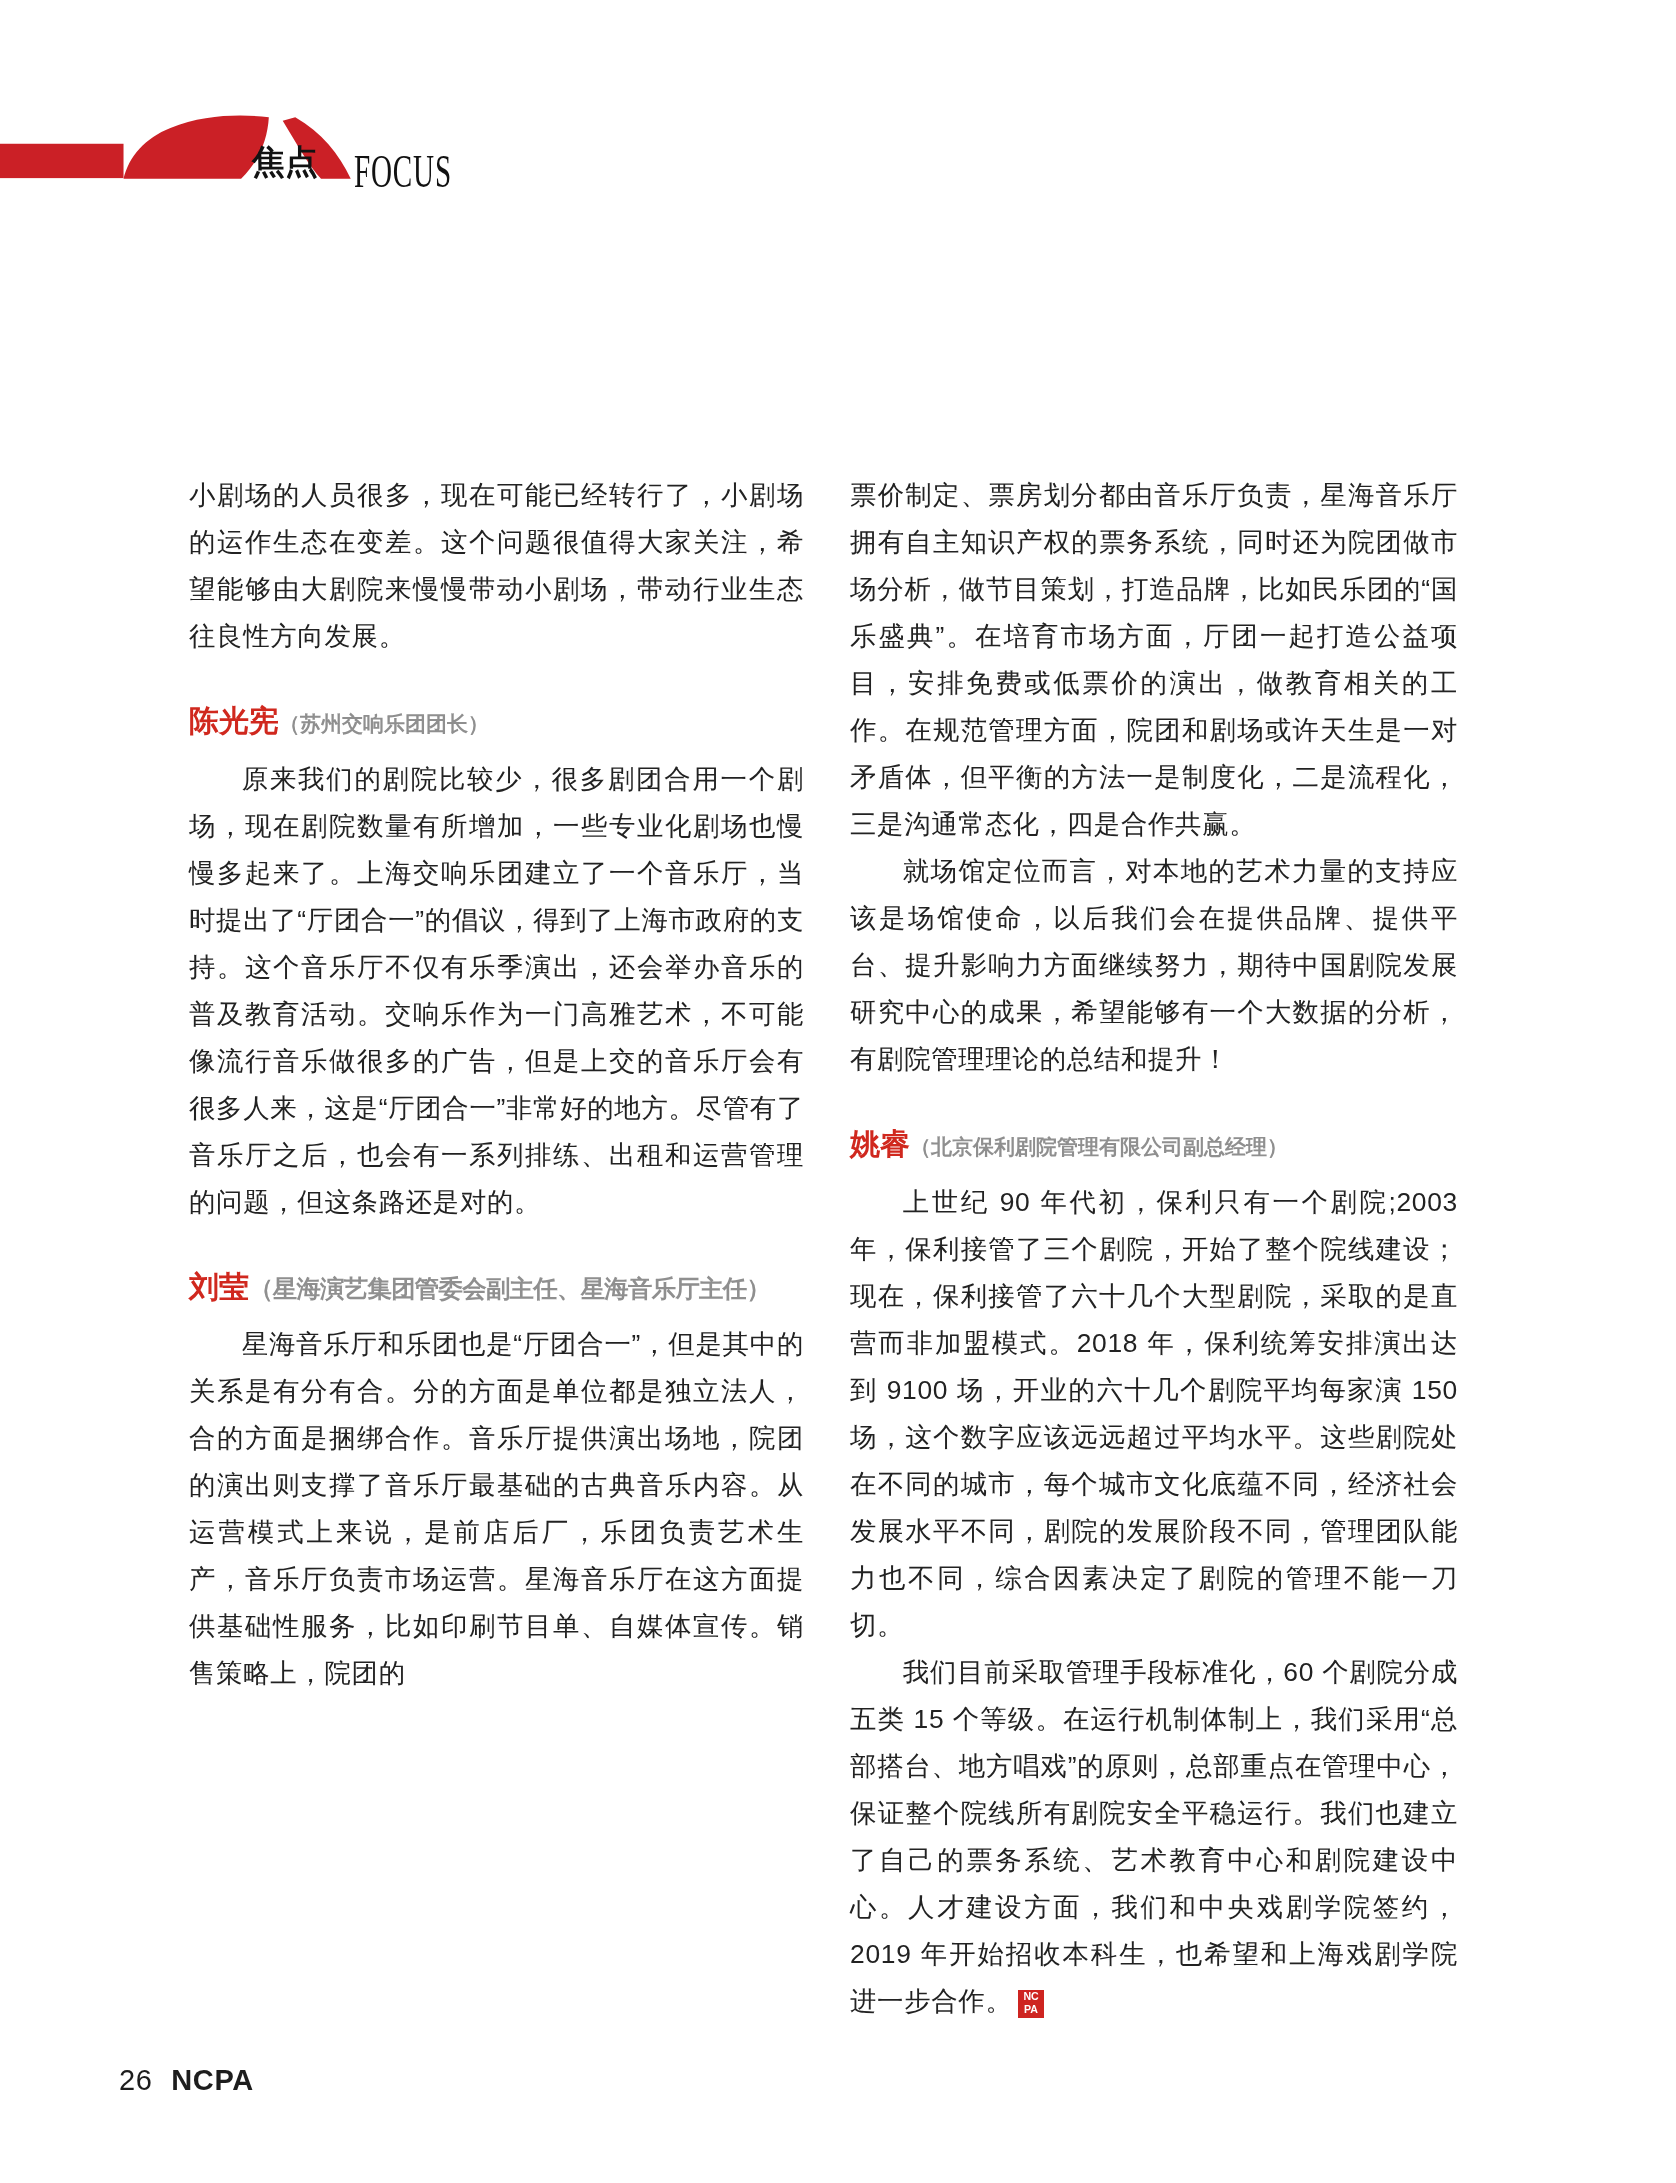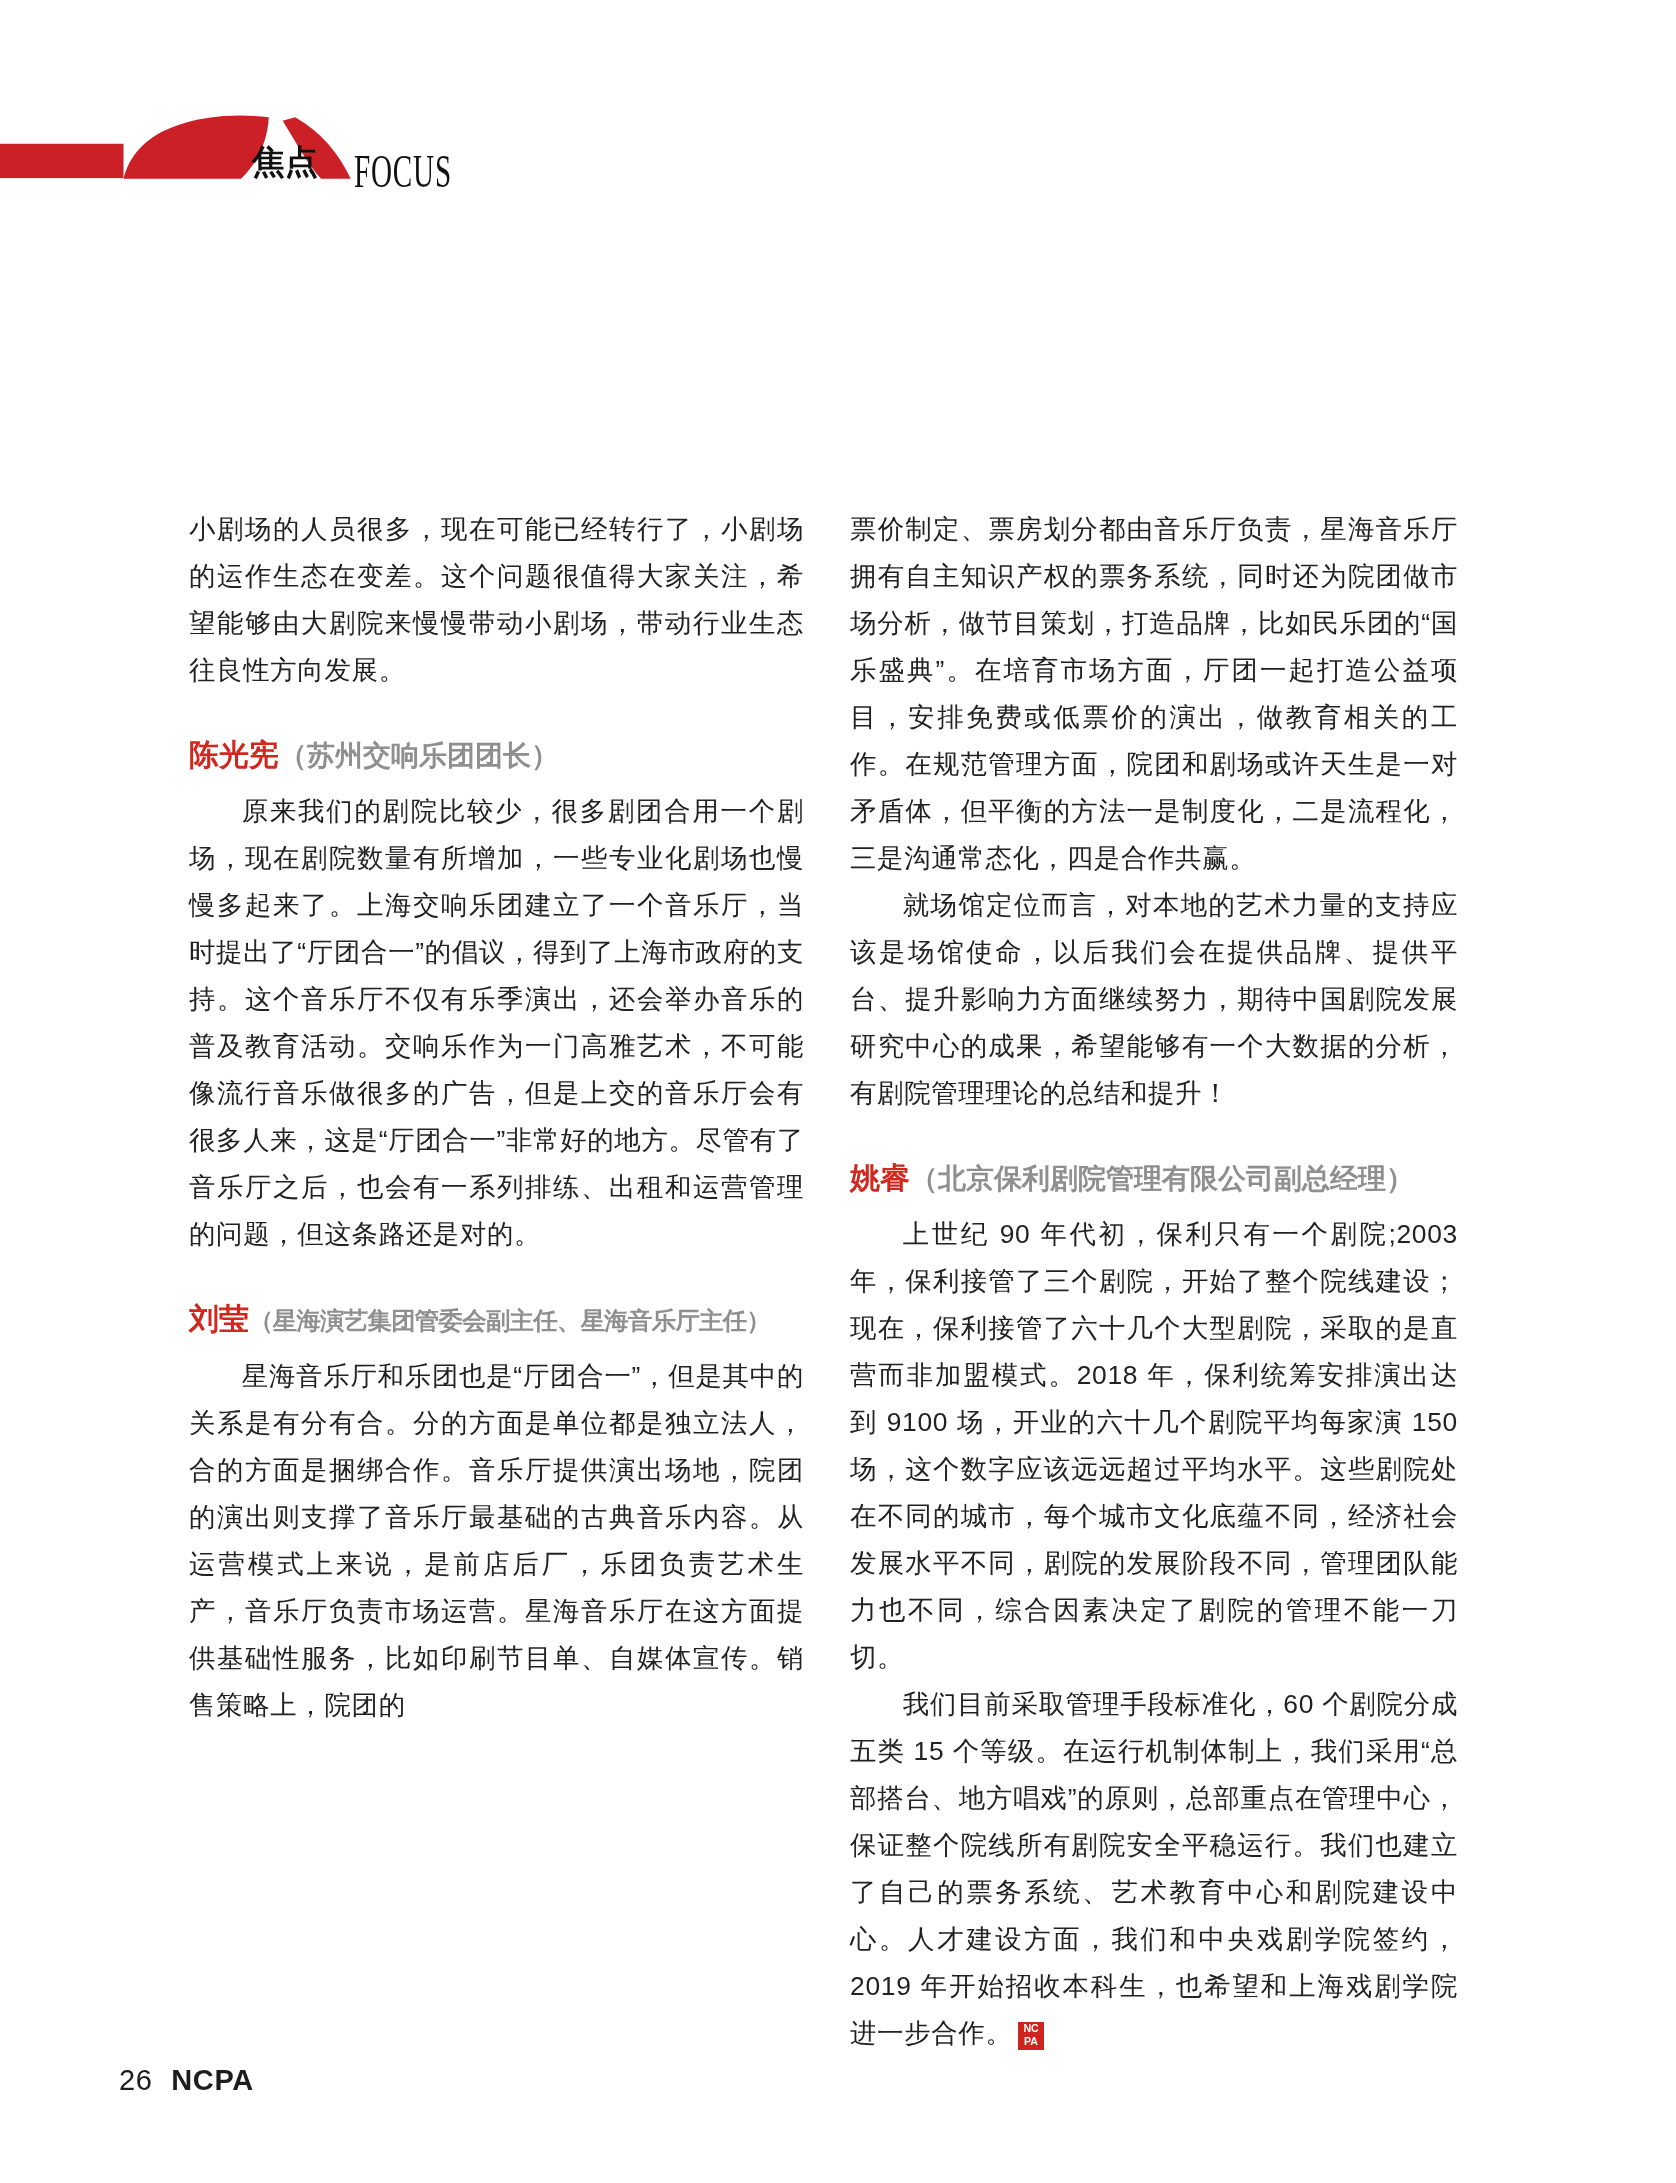--- a/index.html
+++ b/index.html
@@ -16,33 +16,33 @@
   }
   .logo-en {
     position:absolute; left:354px; top:148px; font-size:47px; line-height:1;
     font-family:"Liberation Serif","DejaVu Serif",serif; color:#121212;
     transform:scaleX(.62); transform-origin:left top; letter-spacing:1.3px;
   }
 
   
   .col {
     position:absolute; top:472px; font-size:26.4px; line-height:47px;
-    text-align:justify; text-justify:inter-character; letter-spacing:0.7px; color:#222;margin-top:34px;
+    text-align:justify; text-justify:inter-character; letter-spacing:0.7px; color:#222;
   }
   .col-left  { left:189px;  width:615px; }
   .col-right { left:850px; width:608px; }
   p.body-p { margin:0; }
   p.indent { text-indent:2em; }
 
   h3.speaker {
     margin:44px 0 16px 0; font-size:30px; line-height:33px; letter-spacing:0;
     white-space:nowrap; text-align:left; font-weight:700;
   }
   .speaker-name  { color:#D0281E; font-weight:700; }
-  .speaker-affil { color:#8F8F8F; font-weight:700; font-size:28px; }
+  .speaker-affil { color:#8F8F8F; font-weight:700; font-size:21px; }
   .tight .speaker-affil { font-size:24.4px; letter-spacing:-0.7px; }
 
   .endmark {
     display:inline-block; width:26.4px; height:28px; background:#CE2420; color:#ffffff;
     font-size:10.6px; font-weight:700; line-height:12.5px; text-align:center;
     white-space:pre-line; vertical-align:-2.6px; margin-left:5.3px; letter-spacing:0;
     text-indent:0;
   }
 
   

